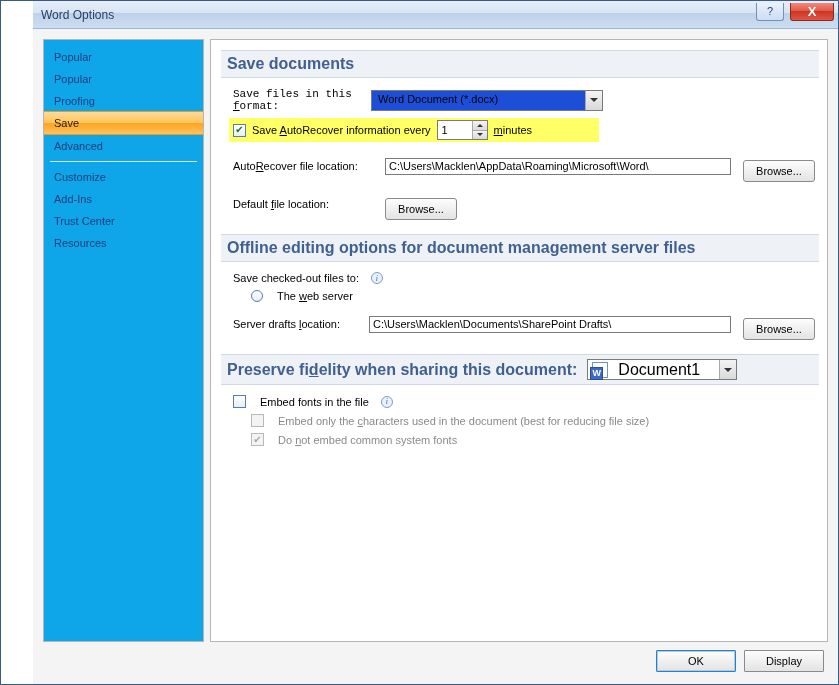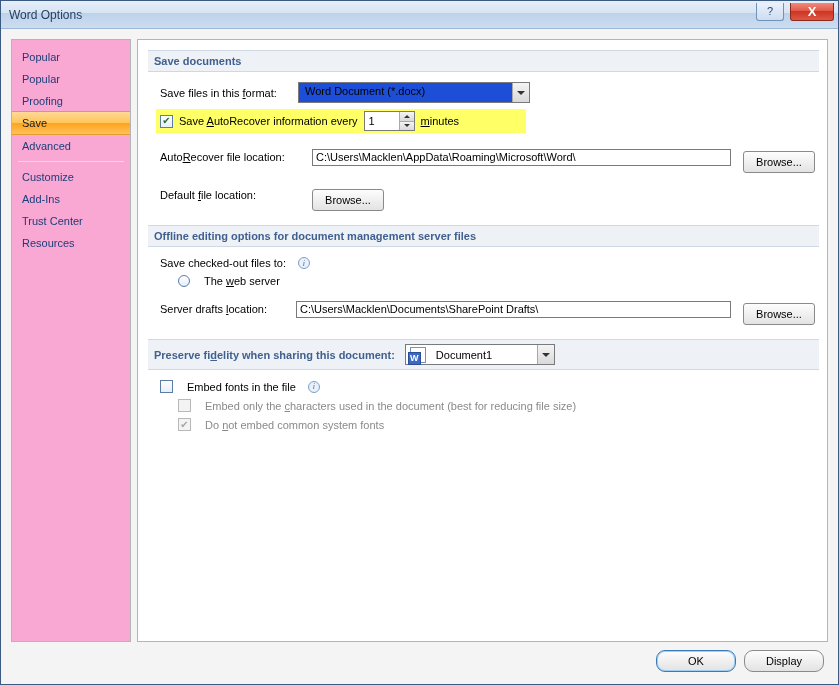--- a/index.html
+++ b/index.html
@@ -13,20 +13,21 @@
     overflow: hidden;
     position: relative;
   }
   .window {
     position: absolute;
     left: 0; top: 0; right: 0; bottom: 0;
     background: #fff;
     border: 1px solid #3b5a82;
     display: flex;
     flex-direction: column;
+    padding-left: 32px;
   }
   .titlebar {
     height: 28px;
     background: linear-gradient(180deg, #e6eef9 0%, #d6e4f4 45%, #bdd2ea 46%, #cdddf1 100%);
     border-bottom: 1px solid #9db7d6;
     display: flex;
     align-items: center;
     padding-left: 8px;
     color: #1f3b5e;
   }
@@ -64,22 +65,22 @@
     flex-direction: column;
     gap: 8px;
   }
   .panes {
     flex: 1;
     display: flex;
     gap: 6px;
     min-height: 0;
   }
   .side {
-    width: 120px;
-    background: #f9a8d4;
+    width: 161px;
+    background: #0ea5e9;
     border: 1px solid #b5b5b5;
     padding-top: 6px;
   }
   .side .item {
     padding: 5px 10px;
     color: #1a3e7a;
     cursor: pointer;
   }
   .side .sep {
     height: 1px;
@@ -130,28 +131,28 @@
   .disk-icon .label::after { top:8px; }
 
   .section-head {
     background: #eef2f7;
     border-top: 1px solid #cfd9e6;
     border-bottom: 1px solid #cfd9e6;
     color: #40608f;
     font-weight: bold;
     padding: 4px 6px;
     margin: 0 -4px 10px -4px;
-    font-size: 11px;
+    font-size: 16px;
     display:flex;
     align-items:center;
     gap:10px;
   }
   .row { display: flex; align-items: center; margin: 4px 0 6px 8px; gap: 8px; }
   .row.indent { margin-left: 26px; }
-  .row .lbl { width: 130px; padding-right: 6px; }
+  .row .lbl { width: 130px; padding-right: 6px; font-family: Liberation Mono, monospace; }
   select, input[type=text] {
     font: inherit;
     height: 17px;
     border: 1px solid #7a7a7a;
     background: #fff;
     padding: 1px 3px;
   }
   .drop {
     display:inline-flex; align-items:stretch; height:21px;
     border:1px solid #7a7a7a; background:#1d4ed8;
@@ -228,21 +229,21 @@
     font-size:9px; font-weight:bold; color:#fff;
     background:#3a6ac4; width:11px; height:11px; line-height:11px; text-align:center;
     border:1px solid #2d4d94;
   }
   .footer {
     display:flex; justify-content:flex-end; gap:8px; padding: 0 4px 2px;
   }
   .dlg-btn {
     width:80px; height:22px; font:inherit;
     background:linear-gradient(#fdfdfd,#e3e3e3);
-    border:1px solid #8a8a8a; border-radius:9px;
+    border:1px solid #8a8a8a; border-radius:1px;
   }
   .dlg-btn.default {
     border:1px solid #3a7ab8;
     box-shadow: inset 0 0 0 1px #9fd0f4;
   }
 </style>
 </head>
 <body>
 
 <div class="window">

